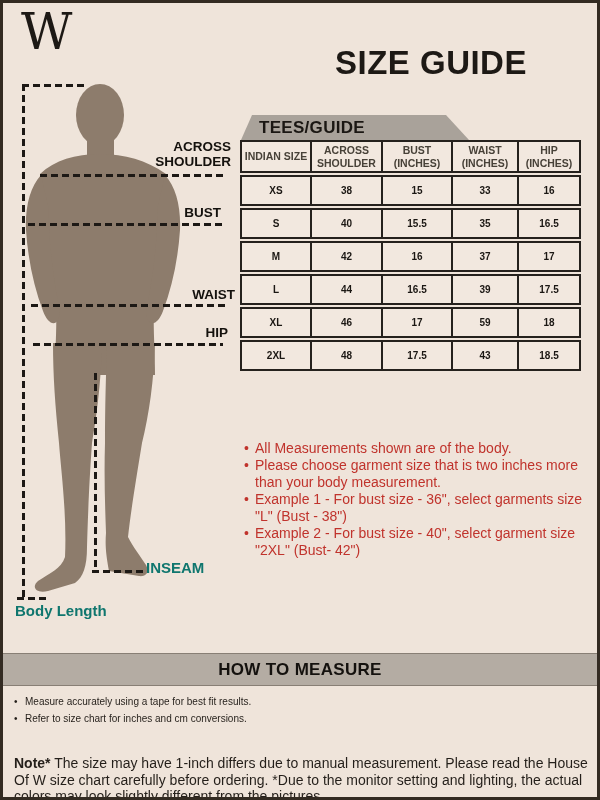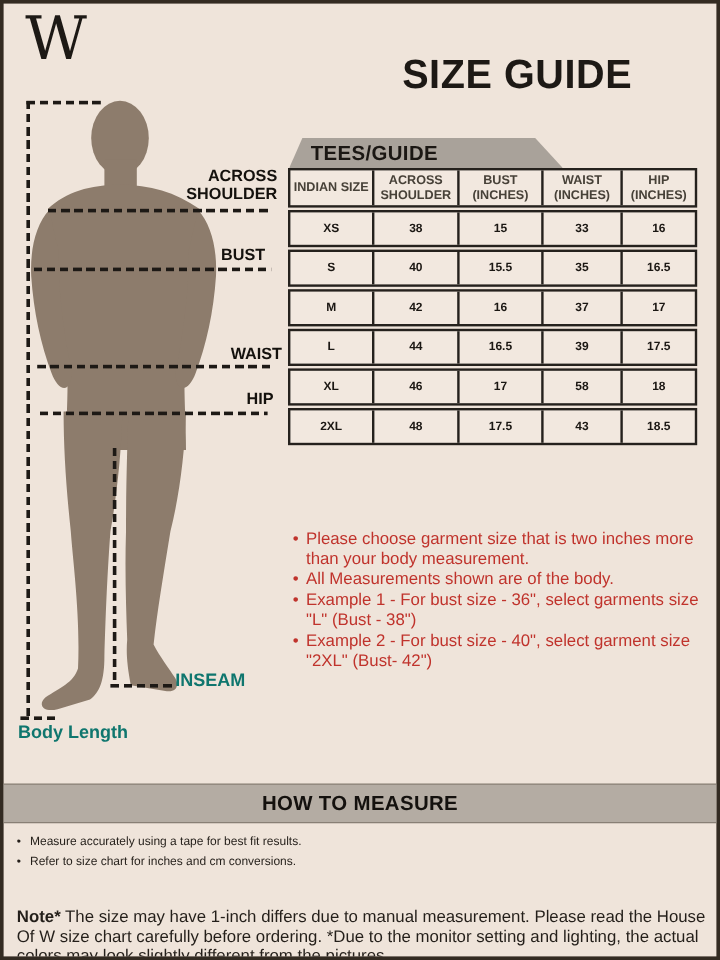--- a/index.html
+++ b/index.html
@@ -149,35 +149,35 @@
         <div class="td">L</div>
         <div class="td">44</div>
         <div class="td">16.5</div>
         <div class="td">39</div>
         <div class="td">17.5</div>
       </div>
       <div class="trow">
         <div class="td">XL</div>
         <div class="td">46</div>
         <div class="td">17</div>
-        <div class="td">58</div>
+        <div class="td">59</div>
         <div class="td">18</div>
       </div>
       <div class="trow">
         <div class="td">2XL</div>
         <div class="td">48</div>
         <div class="td">17.5</div>
         <div class="td">43</div>
         <div class="td">18.5</div>
       </div>
     </div>
 
   <ul class="red-notes" id="red-notes">
+      <li>All Measurements shown are of the body.</li>
       <li>Please choose garment size that is two inches more than your body measurement.</li>
-      <li>All Measurements shown are of the body.</li>
       <li>Example 1 - For bust size - 36", select garments size "L" (Bust - 38")</li>
       <li>Example 2 - For bust size - 40", select garment size "2XL" (Bust- 42")</li>
     </ul>
 
   <div class="band">HOW TO MEASURE</div>
   <ul class="measure-bullets" id="measure-bullets">
       <li>Measure accurately using a tape for best fit results.</li>
       <li>Refer to size chart for inches and cm conversions.</li>
     </ul>
   <p class="note"><b>Note*</b> <span>The size may have 1-inch differs due to manual measurement. Please read the House Of W size chart carefully before ordering. *Due to the monitor setting and lighting, the actual colors may look slightly different from the pictures.</span></p>

